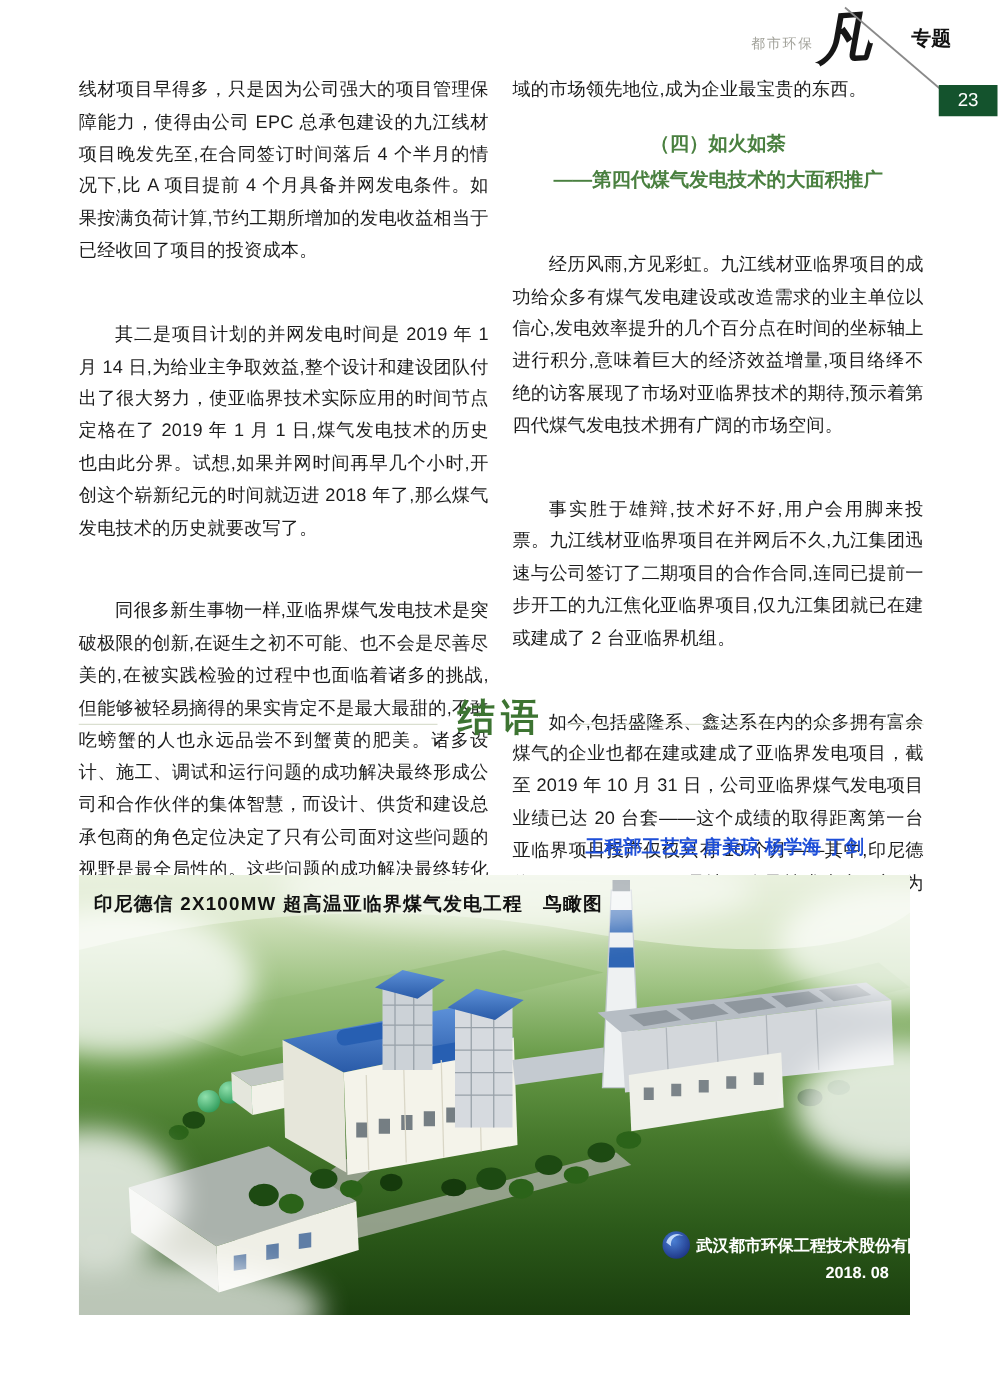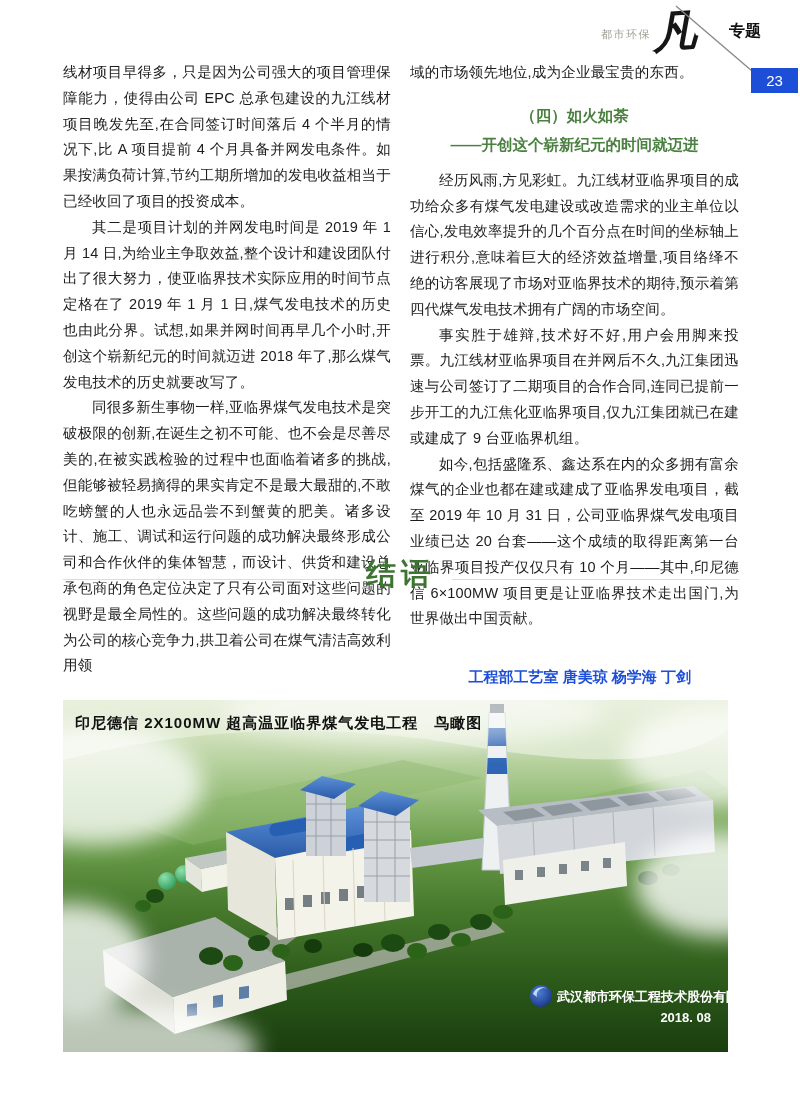--- a/index.html
+++ b/index.html
@@ -6,30 +6,30 @@
   .page{position:relative;width:800px;height:1100px;background:#fff;overflow:hidden;
         font-family:"Liberation Sans",sans-serif;color:#1c1c1c;}
 
   
   .logo-text{position:absolute;left:601px;top:27px;font-size:11px;letter-spacing:1.5px;color:#a2a29a;}
   .logo-glyph{position:absolute;left:652px;top:8px;font-size:44px;line-height:48px;
               font-family:"DejaVu Serif",serif;font-style:italic;font-weight:bold;color:#161616;
               transform:rotate(-4deg);}
   .diag-svg{position:absolute;left:0;top:0;width:800px;height:100px;pointer-events:none;}
   .section-label{position:absolute;left:729px;top:21px;font-size:16px;font-weight:bold;color:#111;text-align:center;}
-  .page-badge{position:absolute;left:751px;top:68px;width:47px;height:25px;background:#1d4ed8;
+  .page-badge{position:absolute;left:751px;top:68px;width:47px;height:25px;background:#14532d;
               color:#fff;font-size:15px;text-align:center;line-height:25px;}
 
   
   .col{position:absolute;top:60px;}
   .col-left{left:63px;width:328px;}
   .col-right{left:410px;width:329px;}
   .body-p{margin:0;font-size:14.5px;line-height:25.8px;text-align:justify;letter-spacing:0.2px;}
-  .indent{text-indent:2em;}
-  .green-heading{margin:15px 0 9px;text-align:center;color:#4a8040;font-size:15.5px;
+  .indent{text-indent:2em;margin-top:41px;}
+  .green-heading{margin:15px 0 27px;text-align:center;color:#4a8040;font-size:15.5px;
                  font-weight:bold;line-height:29px;}
 
   
   .conclusion{position:absolute;left:63px;top:554px;width:676px;}
   .title-row{display:flex;align-items:center;justify-content:flex-start;gap:16px;}
   .title-row .rule{flex:1;height:1px;background:#dadfd0;margin-top:10px;}
   .conclusion-title{margin:0;color:#3d7432;font-size:30px;letter-spacing:5px;font-weight:bold;
                     font-family:"Liberation Serif",serif;}
   .conclusion-body{margin:11px 42px 0 52px;font-family:"Liberation Serif",serif;font-size:15.5px;
                    line-height:30px;text-align:justify;text-indent:2em;letter-spacing:1.1px;color:#222;}
@@ -57,24 +57,24 @@
   <div class="col col-left">
     <p class="body-p">线材项目早得多，只是因为公司强大的项目管理保障能力，使得由公司 EPC 总承包建设的九江线材项目晚发先至,在合同签订时间落后 4 个半月的情况下,比 A 项目提前 4 个月具备并网发电条件。如果按满负荷计算,节约工期所增加的发电收益相当于已经收回了项目的投资成本。</p>
     <p class="body-p indent">其二是项目计划的并网发电时间是 2019 年 1 月 14 日,为给业主争取效益,整个设计和建设团队付出了很大努力，使亚临界技术实际应用的时间节点定格在了 2019 年 1 月 1 日,煤气发电技术的历史也由此分界。试想,如果并网时间再早几个小时,开创这个崭新纪元的时间就迈进 2018 年了,那么煤气发电技术的历史就要改写了。</p>
     <p class="body-p indent">同很多新生事物一样,亚临界煤气发电技术是突破极限的创新,在诞生之初不可能、也不会是尽善尽美的,在被实践检验的过程中也面临着诸多的挑战,但能够被轻易摘得的果实肯定不是最大最甜的,不敢吃螃蟹的人也永远品尝不到蟹黄的肥美。诸多设计、施工、调试和运行问题的成功解决最终形成公司和合作伙伴的集体智慧，而设计、供货和建设总承包商的角色定位决定了只有公司面对这些问题的视野是最全局性的。这些问题的成功解决最终转化为公司的核心竞争力,拱卫着公司在煤气清洁高效利用领</p>
   </div>
 
   <div class="col col-right">
     <p class="body-p">域的市场领先地位,成为企业最宝贵的东西。</p>
     <h3 class="green-heading">
       <span>（四）如火如荼</span><br>
-      <span>——开创这个崭新纪元的时间就迈进</span>
+      <span>——第四代煤气发电技术的大面积推广</span>
     </h3>
     <p class="body-p indent">经历风雨,方见彩虹。九江线材亚临界项目的成功给众多有煤气发电建设或改造需求的业主单位以信心,发电效率提升的几个百分点在时间的坐标轴上进行积分,意味着巨大的经济效益增量,项目络绎不绝的访客展现了市场对亚临界技术的期待,预示着第四代煤气发电技术拥有广阔的市场空间。</p>
-    <p class="body-p indent">事实胜于雄辩,技术好不好,用户会用脚来投票。九江线材亚临界项目在并网后不久,九江集团迅速与公司签订了二期项目的合作合同,连同已提前一步开工的九江焦化亚临界项目,仅九江集团就已在建或建成了 9 台亚临界机组。</p>
+    <p class="body-p indent">事实胜于雄辩,技术好不好,用户会用脚来投票。九江线材亚临界项目在并网后不久,九江集团迅速与公司签订了二期项目的合作合同,连同已提前一步开工的九江焦化亚临界项目,仅九江集团就已在建或建成了 2 台亚临界机组。</p>
     <p class="body-p indent">如今,包括盛隆系、鑫达系在内的众多拥有富余煤气的企业也都在建或建成了亚临界发电项目，截至 2019 年 10 月 31 日，公司亚临界煤气发电项目业绩已达 20 台套——这个成绩的取得距离第一台亚临界项目投产仅仅只有 10 个月——其中,印尼德信 6×100MW 项目更是让亚临界技术走出国门,为世界做出中国贡献。</p>
   </div>
 
   <section class="conclusion">
     <div class="title-row">
       <span class="rule"></span>
       <h2 class="conclusion-title">结语</h2>
       <span class="rule"></span>
     </div>
     <p class="byline">工程部工艺室 唐美琼 杨学海 丁剑</p>

